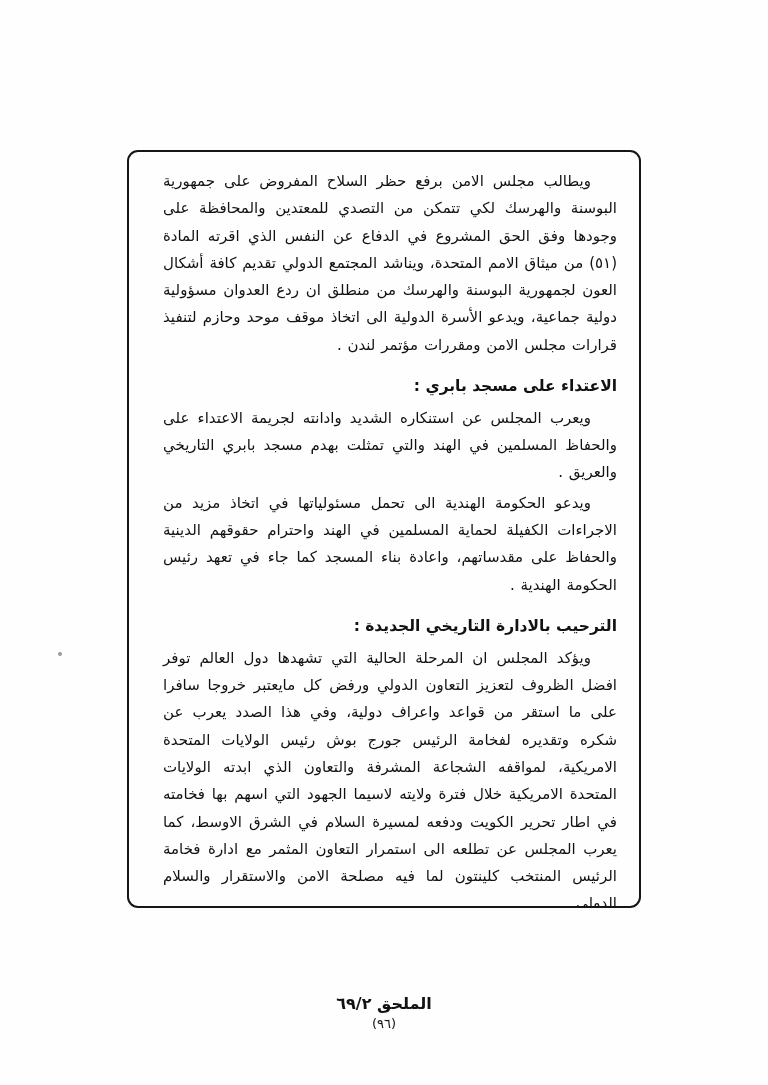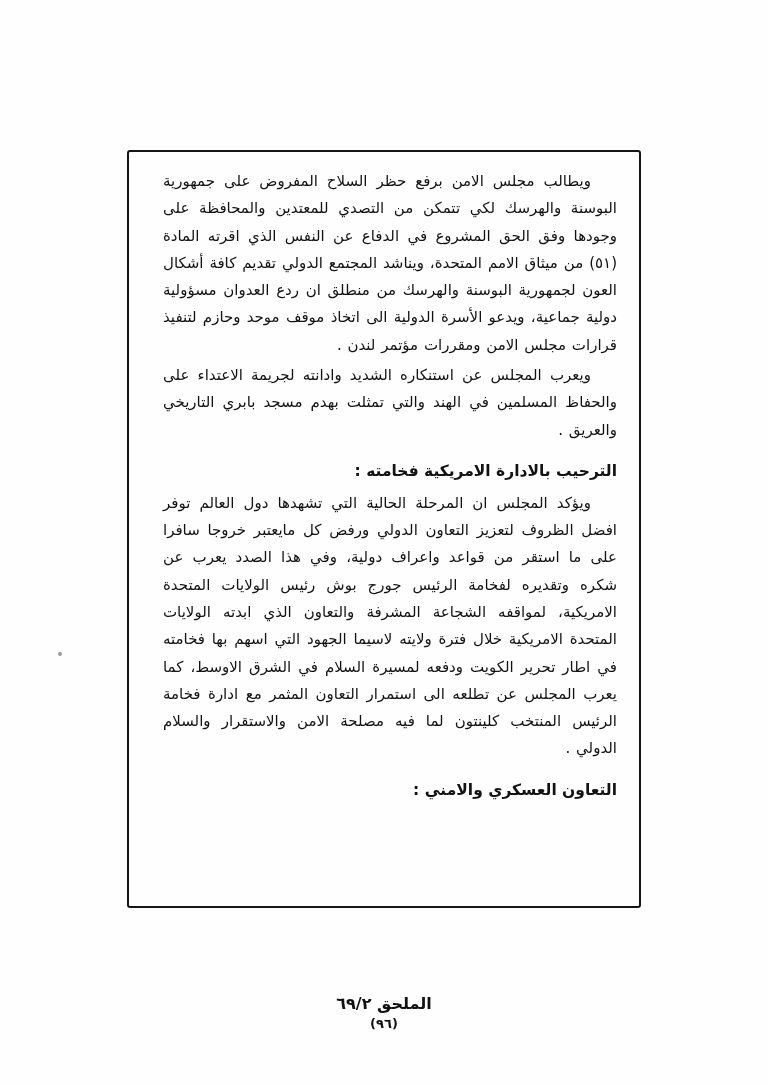--- a/index.html
+++ b/index.html
@@ -18,21 +18,21 @@
     color: #121212;
   }
   .doc-box {
     position: absolute;
     top: 150px;
     left: 127px;
     width: 514px;
     height: 758px;
     box-sizing: border-box;
     border: 2px solid #161616;
-    border-radius: 3px;
+    border-radius: 11px;
     padding: 16px 22px 10px 34px;
     direction: rtl;
     overflow: hidden;
   }
   .para {
     margin: 0 0 3px 0;
     font-size: 15px;
     line-height: 1.82;
     text-align: justify;
     text-indent: 26px;
@@ -57,46 +57,48 @@
     letter-spacing: 0.3px;
   }
   .footer-page {
     position: absolute;
     top: 1016px;
     left: 0;
     width: 100%;
     text-align: center;
     direction: rtl;
     font-size: 13px;
-    font-weight: bold;
+    font-weight: normal;
   }
   .scan-speck {
     position: absolute;
     left: 58px;
     top: 652px;
     width: 4px;
     height: 4px;
     border-radius: 50%;
     background: #9a9a9a;
   }
 </style>
 </head>
 <body>
 
 <div class="page">
 
   <div class="doc-box">
 
     <p class="para">ويطالب مجلس الامن برفع حظر السلاح المفروض على جمهورية البوسنة والهرسك لكي تتمكن من التصدي للمعتدين والمحافظة على وجودها وفق الحق المشروع في الدفاع عن النفس الذي اقرته المادة (٥١) من ميثاق الامم المتحدة، ويناشد المجتمع الدولي تقديم كافة أشكال العون لجمهورية البوسنة والهرسك من منطلق ان ردع العدوان مسؤولية دولية جماعية، ويدعو الأسرة الدولية الى اتخاذ موقف موحد وحازم لتنفيذ قرارات مجلس الامن ومقررات مؤتمر لندن .</p>
 
+    <h3 class="heading">الاعتداء على مسجد بابري :</h3>
 
     <p class="para">ويعرب المجلس عن استنكاره الشديد وادانته لجريمة الاعتداء على والحفاظ المسلمين في الهند والتي تمثلت بهدم مسجد بابري التاريخي والعريق .</p>
 
+    <p class="para">ويدعو الحكومة الهندية الى تحمل مسئولياتها في اتخاذ مزيد من الاجراءات الكفيلة لحماية المسلمين في الهند واحترام حقوقهم الدينية والحفاظ على مقدساتهم، واعادة بناء المسجد كما جاء في تعهد رئيس الحكومة الهندية .</p>
 
-    <h3 class="heading">الترحيب بالادارة الامريكية فخامته :</h3>
+    <h3 class="heading">الترحيب بالادارة التاريخي الجديدة :</h3>
 
     <p class="para">ويؤكد المجلس ان المرحلة الحالية التي تشهدها دول العالم توفر افضل الظروف لتعزيز التعاون الدولي ورفض كل مايعتبر خروجا سافرا على ما استقر من قواعد واعراف دولية، وفي هذا الصدد يعرب عن شكره وتقديره لفخامة الرئيس جورج بوش رئيس الولايات المتحدة الامريكية، لمواقفه الشجاعة المشرفة والتعاون الذي ابدته الولايات المتحدة الامريكية خلال فترة ولايته لاسيما الجهود التي اسهم بها فخامته في اطار تحرير الكويت ودفعه لمسيرة السلام في الشرق الاوسط، كما يعرب المجلس عن تطلعه الى استمرار التعاون المثمر مع ادارة فخامة الرئيس المنتخب كلينتون لما فيه مصلحة الامن والاستقرار والسلام الدولي .</p>
 
     <h3 class="heading">التعاون العسكري والامني :</h3>
 
   </div>
 
   <div class="footer-annex">الملحق ٦٩/٢</div>
 
   <div class="footer-page">(٩٦)</div>

